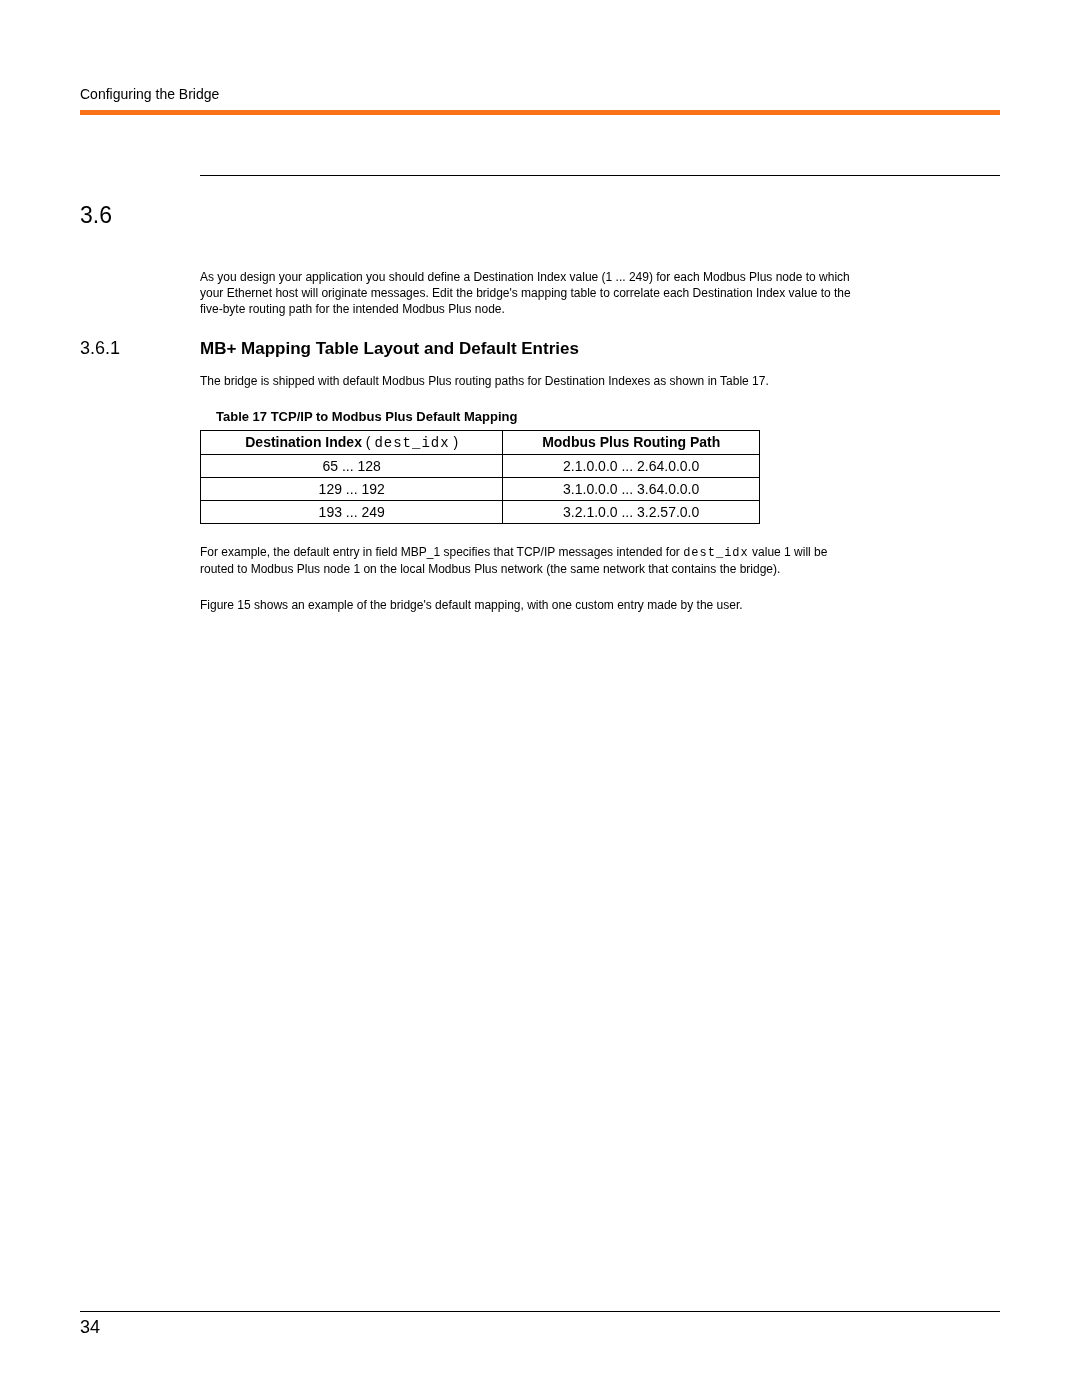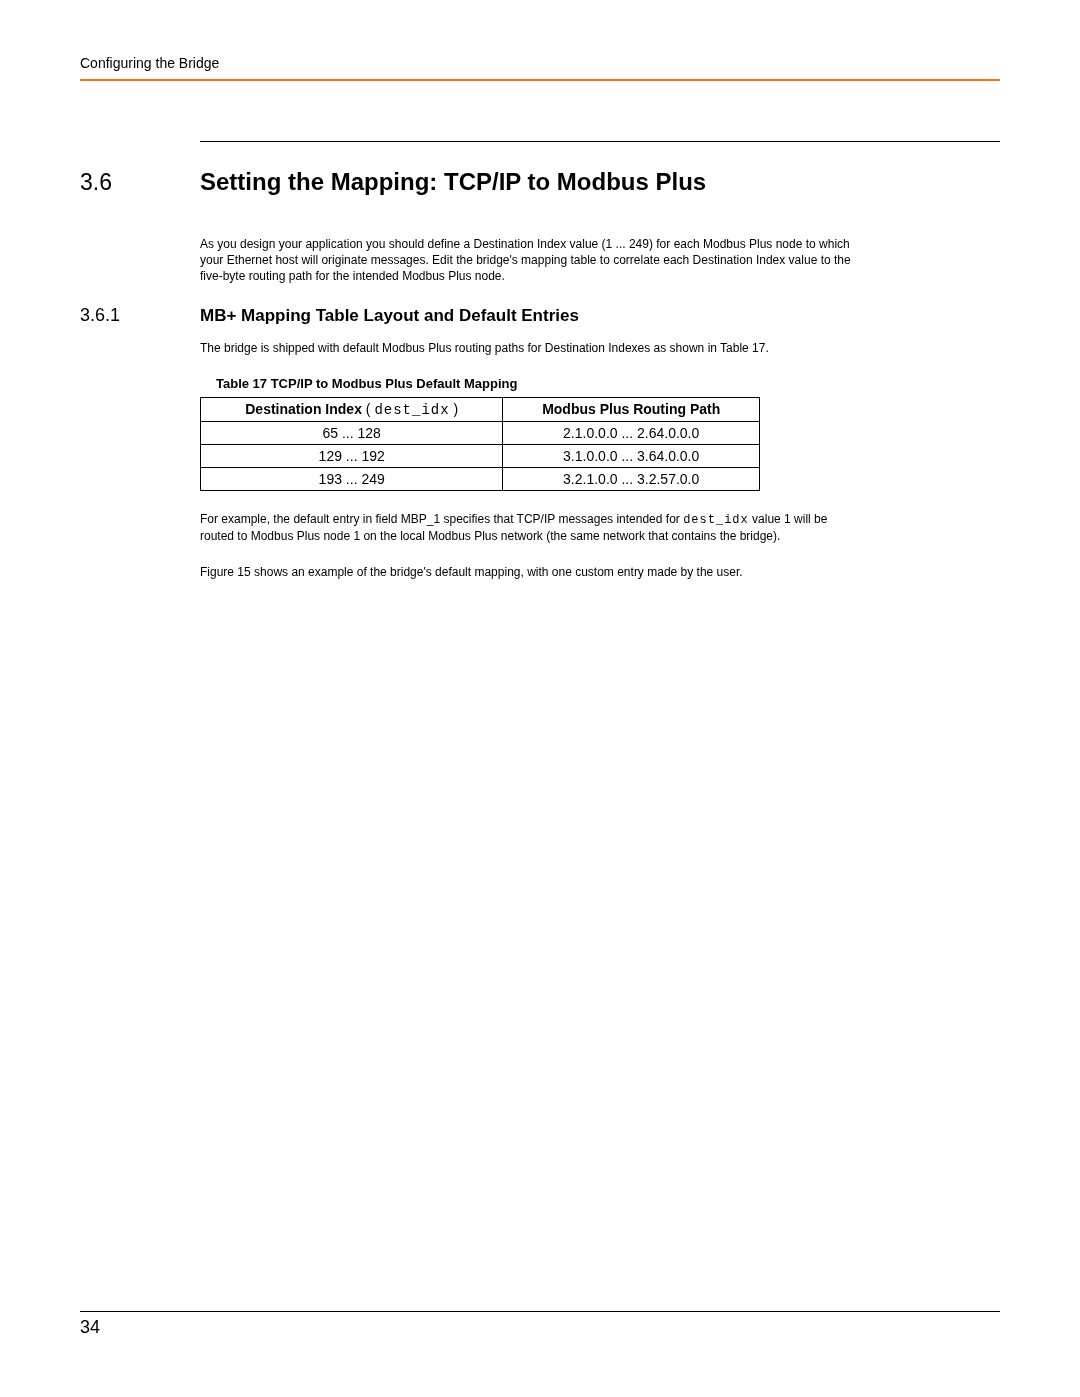--- a/index.html
+++ b/index.html
@@ -12,23 +12,24 @@
   }
   .page {
     width: 1080px;
     height: 1397px;
     padding: 55px 80px 50px 80px;
     box-sizing: border-box;
     position: relative;
   }
   .running-head {
     font-size: 14px;
-    border-bottom: 2px solid #f97316;
+    border-bottom: 5px solid #f97316;
     padding-bottom: 8px;
     margin-bottom: 60px;
+    margin-top: 31px;
   }
   .section-rule-top {
     border-top: 1px solid #000;
     margin: 0 0 26px 0;
   }
   .section-header {
     display: flex;
     align-items: baseline;
     margin-bottom: 40px;
   }
@@ -112,21 +113,20 @@
 <div class="page">
 
   <div class="running-head">Configuring the Bridge</div>
 
   <div class="body-indent">
     <div class="section-rule-top"></div>
   </div>
 
   <div class="section-header">
     <div class="section-number">3.6</div>
-    <div class="section-title">Setting the Mapping:  TCP/IP to Modbus Plus</div>
   </div>
 
   <div class="body-indent">
     <p class="para">As you design your application you should define a Destination Index value (1 ... 249) for each Modbus Plus node to which your Ethernet host will originate messages.  Edit the bridge's mapping table to correlate each Destination Index value to the five-byte routing path for the intended Modbus Plus node.</p>
   </div>
 
   <div class="subsection-row">
     <div class="subsection-number">3.6.1</div>
     <div class="subsection-title">MB+ Mapping Table Layout and Default Entries</div>
   </div>

